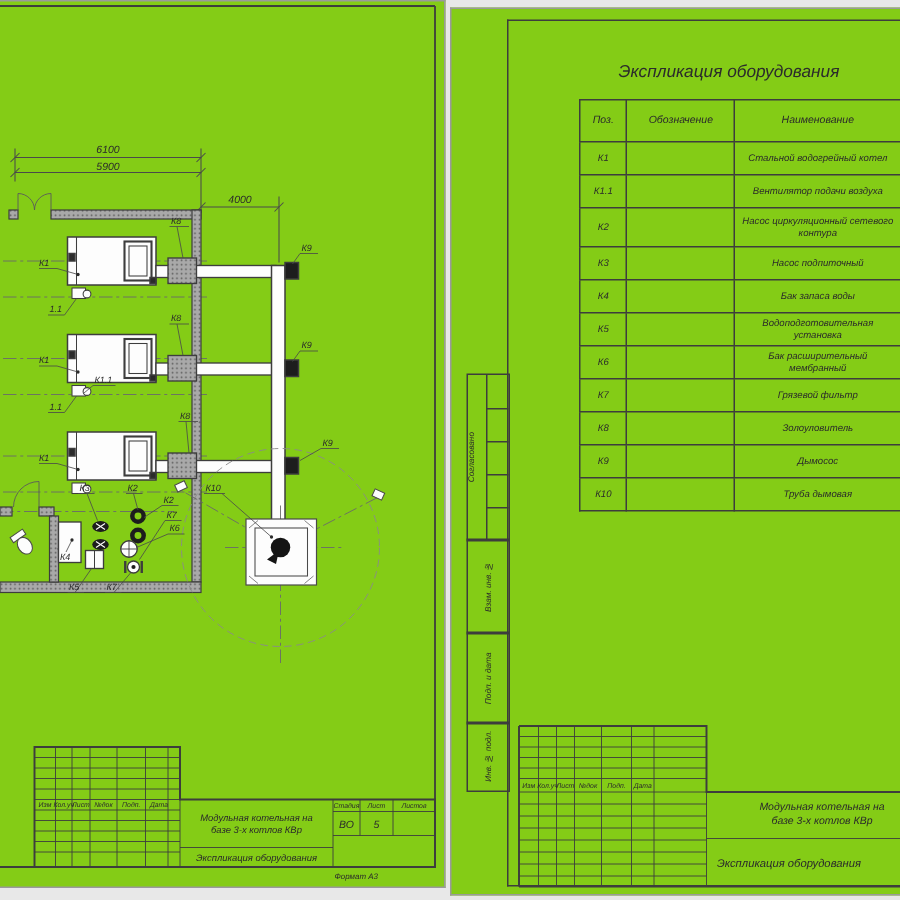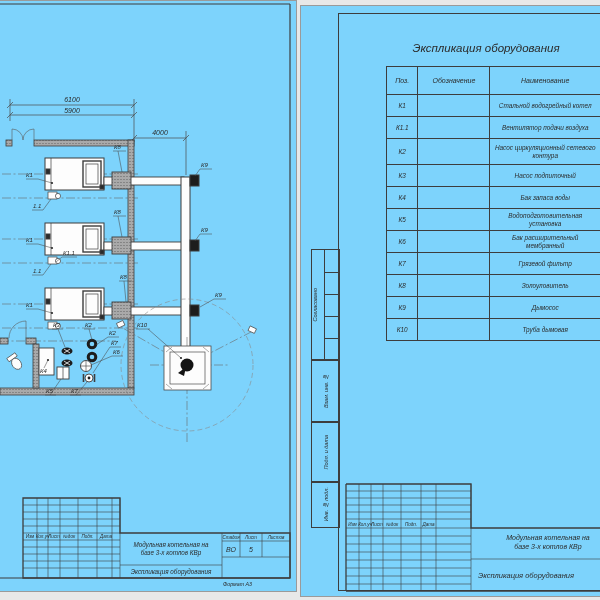--- a/index.html
+++ b/index.html
@@ -1,17 +1,17 @@
 <!DOCTYPE html>
 <html><head>
 <meta charset="utf-8">
 <style>
   html,body{margin:0;padding:0;width:600px;height:600px;background:#e8e8e8;overflow:hidden;
     font-family:"Liberation Sans",sans-serif;}
-  .sheet{position:absolute;background:#7dd3fc;overflow:hidden;}
+  .sheet{position:absolute;background:#84cc16;overflow:hidden;}
   #left-sheet{left:0;top:8;width:296px;height:590px;border-top:1px solid #9a9a9a;border-right:1px solid #9a9a9a;border-bottom:1px solid #9a9a9a;}
   #right-sheet{left:300px;top:5px;width:300px;height:590px;border:1px solid #9a9a9a;border-right:none;}
   svg{position:absolute;left:0;top:0;overflow:visible;}
   svg text{font-family:"Liberation Sans",sans-serif;font-style:italic;fill:#2b2b2b;}
   .frame{position:absolute;border:1.4px solid #3d3d3d;}
   
   #spec-title{position:absolute;left:70px;top:36px;width:230px;text-align:center;
     font-size:11.5px;font-style:italic;color:#2b2b2b;}
   table.spec{position:absolute;left:85px;top:60px;border-collapse:collapse;table-layout:fixed;
     font-style:italic;color:#2b2b2b;}

